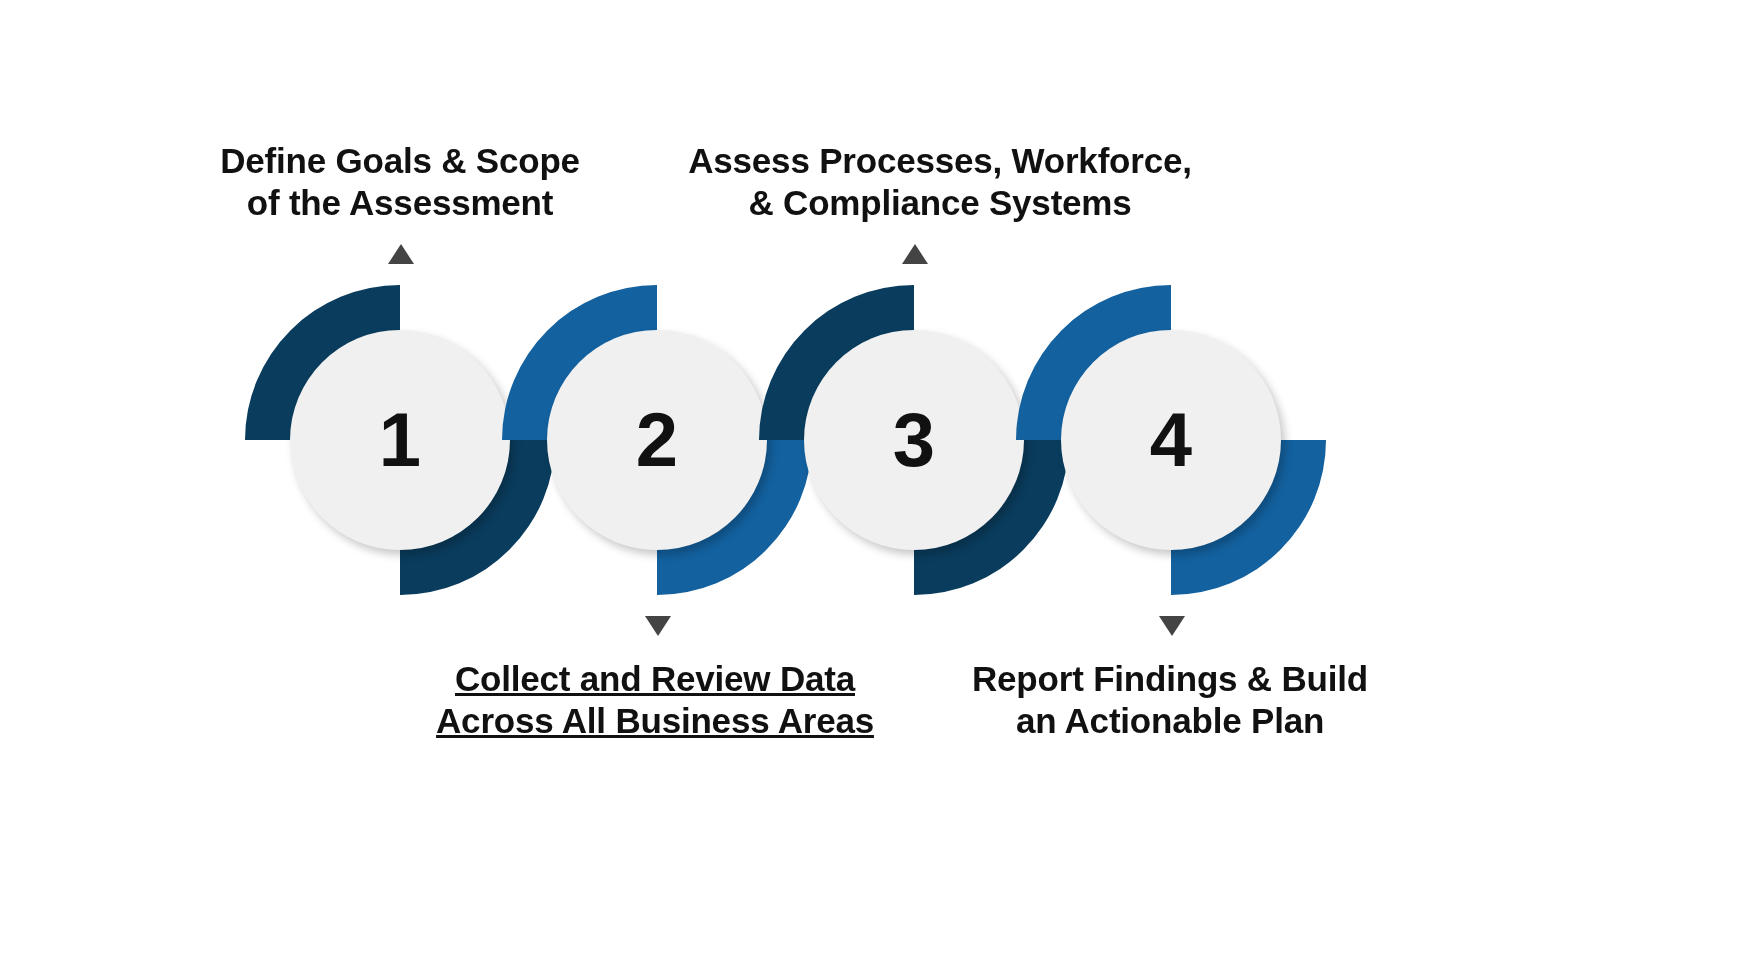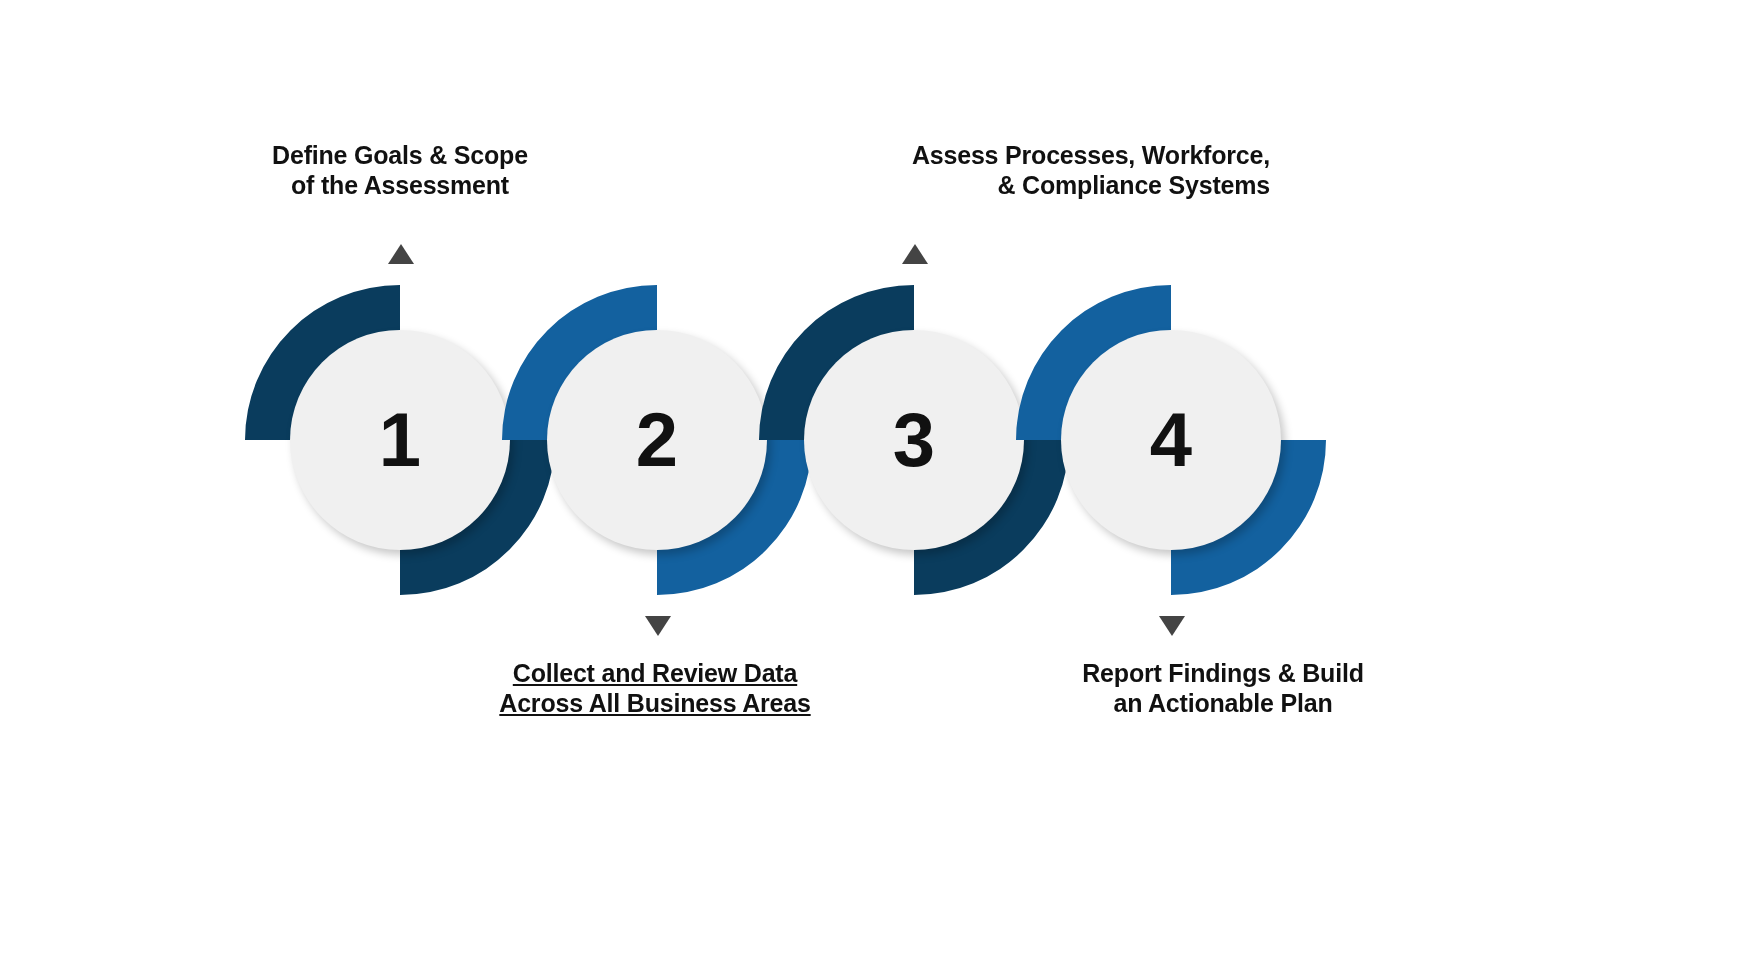--- a/index.html
+++ b/index.html
@@ -63,21 +63,21 @@
   .marker.down {
     border-left: 13px solid transparent;
     border-right: 13px solid transparent;
     border-top: 20px solid #444444;
   }
   .caption {
     position: absolute;
     text-align: center;
     font-family: "Liberation Sans", sans-serif;
     font-weight: bold;
-    font-size: 25px;
+    font-size: 35px;
     line-height: 1.21;
     color: #111111;
     white-space: pre-line;
     letter-spacing: -0.2px;
   }
 </style>
 </head>
 <body>
 
 <div id="canvas">
@@ -117,21 +117,21 @@
     </div>
 
     <div class="marker down" style="left:645px; top:616px;"></div>
 
     <div class="caption" style="left:390px; top:658px; width:530px;text-decoration:underline;">Collect and Review Data
 Across All Business Areas</div>
   </div>
 
   <div class="step">
 
-    <div class="caption" style="left:610px; top:140px; width:660px;text-align:right;">Assess Processes, Workforce,
+    <div class="caption" style="left:610px; top:140px; width:660px;">Assess Processes, Workforce,
 &amp; Compliance Systems</div>
 
     <div class="marker up" style="left:902px; top:244px;"></div>
 
     <div class="ring-wrap" style="left:759px; top:285px;">
       <svg class="ring-svg" width="310" height="310" viewBox="0 0 310 310">
         <path fill="#0A3C5D" d="M 155 0 A 155 155 0 0 0 0 155 L 55 155 A 100 100 0 0 1 155 55 Z"></path>
         <path fill="#0A3C5D" d="M 155 310 A 155 155 0 0 0 310 155 L 255 155 A 100 100 0 0 1 155 255 Z"></path>
       </svg>
     </div>
@@ -149,17 +149,17 @@
         <path fill="#13619F" d="M 155 310 A 155 155 0 0 0 310 155 L 255 155 A 100 100 0 0 1 155 255 Z"></path>
       </svg>
     </div>
 
     <div class="disc" style="left:1061px; top:330px; width:220px; height:220px;">
       <span class="disc-num">4</span>
     </div>
 
     <div class="marker down" style="left:1159px; top:616px;"></div>
 
-    <div class="caption" style="left:978px; top:658px; width:490px;">Report Findings &amp; Build
+    <div class="caption" style="left:925px; top:658px; width:490px;">Report Findings &amp; Build
 an Actionable Plan</div>
   </div>
 
 </div>
 
 </body></html>

